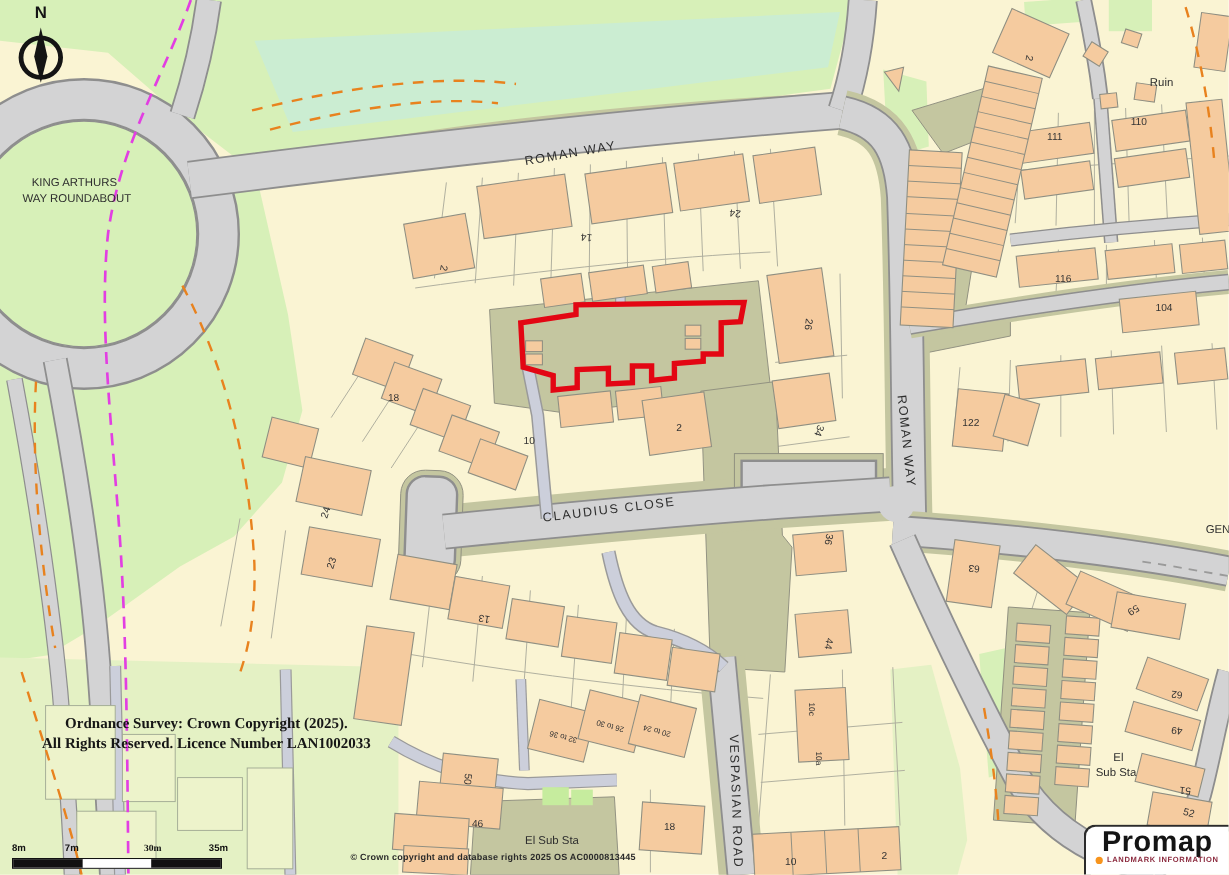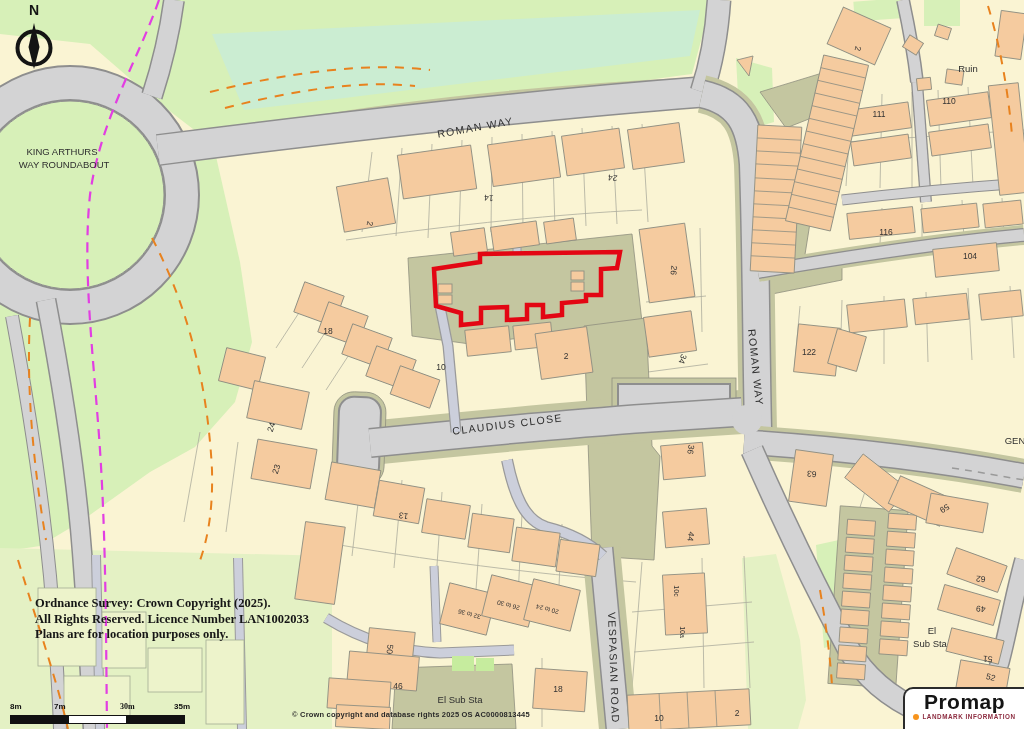--- a/index.html
+++ b/index.html
@@ -31,40 +31,40 @@
   .lbl-area{fill:#2E2E2E;}
 
   
   .compass{position:absolute;left:4px;top:2px;width:60px;height:68px;}
   .compass-n{position:absolute;left:50%;top:0;transform:translateX(-50%);
              font-weight:bold;font-size:14px;color:#141414;}
   .compass svg{position:absolute;left:0;top:8px;}
 
   .copyright{position:absolute;left:35px;top:596px;color:#161616;
              font-family:"Liberation Serif",serif;font-weight:bold;
-             font-size:12.5px;line-height:15.5px;white-space:nowrap;}
+             font-size:12.5px;line-height:15.5px;white-space:nowrap;text-align:center;}
 
   .scalebar{position:absolute;left:8px;top:702px;width:180px;height:24px;
             font-size:8px;font-weight: bold;color:#111;}
   .scalebar .sl{position:absolute;top:0;}
   .scalebar .s0{left:2px;} .scalebar .s1{left:46px;}
   .scalebar .s2{left:112px;font-family:Liberation Serif, serif;} .scalebar .s3{left:166px;}
   .scalebar .bar{position:absolute;left:2px;top:13px;width:173px;height:7px;
                  display:flex;border:1px solid #111;background:#fff;}
   .scalebar .seg{height:100%;}
   .scalebar .seg.dark{background:#111;width:58px;}
   .scalebar .seg.light{background:#fff;width:57px;}
 
   .os-attr{position:absolute;left:292px;top:710px;font-size:7.5px;
            font-weight:bold;color:#2a2a2a;letter-spacing:.2px;white-space:nowrap;text-align:center;}
 
   .promap{position:absolute;left:903px;top:687px;width:121px;height:42px;
           background:#ffffff;border:2px solid #2b2b2b;border-right:none;border-bottom:none;
           border-radius:10px 0 0 0;box-sizing:border-box;text-align:center;}
-  .promap .brand{font-size:21px;font-weight:bold;letter-spacing:.5px;
+  .promap .brand{font-size:24px;font-weight:bold;letter-spacing:.5px;
                  color:#141414;line-height:22px;margin-top:2px;}
   .promap .tagline-row{display:flex;align-items:center;justify-content:center;gap:3px;}
   .promap .dot{width:6px;height:6px;border-radius:50%;background:#F7941D;display:inline-block;}
   .promap .tagline{font-size:6.3px;font-weight:bold;letter-spacing:.55px;color:#8C2B3F;}
 </style>
 </head>
 <body>
 
 <div class="stage">
 
@@ -392,21 +392,20 @@
   <div class="compass-n">N</div>
   <svg width="60" height="60" viewBox="0 0 60 60">
     <circle cx="30" cy="38" r="16.5" fill="none" stroke="#141414" stroke-width="4"></circle>
     <polygon points="30,13 35.5,37 30,59 24.5,37" fill="#141414"></polygon>
   </svg>
 </div>
 
 <div class="copyright">
   <div>Ordnance Survey: Crown Copyright (2025).</div>
   <div>All Rights Reserved. Licence Number LAN1002033</div>
-  <div>Plans are for location purposes only.</div>
 </div>
 
 <div class="scalebar">
   <span class="sl s0">8m</span>
   <span class="sl s1">7m</span>
   <span class="sl s2">30m</span>
   <span class="sl s3">35m</span>
   <div class="bar">
     <div class="seg dark"></div>
     <div class="seg light"></div>

